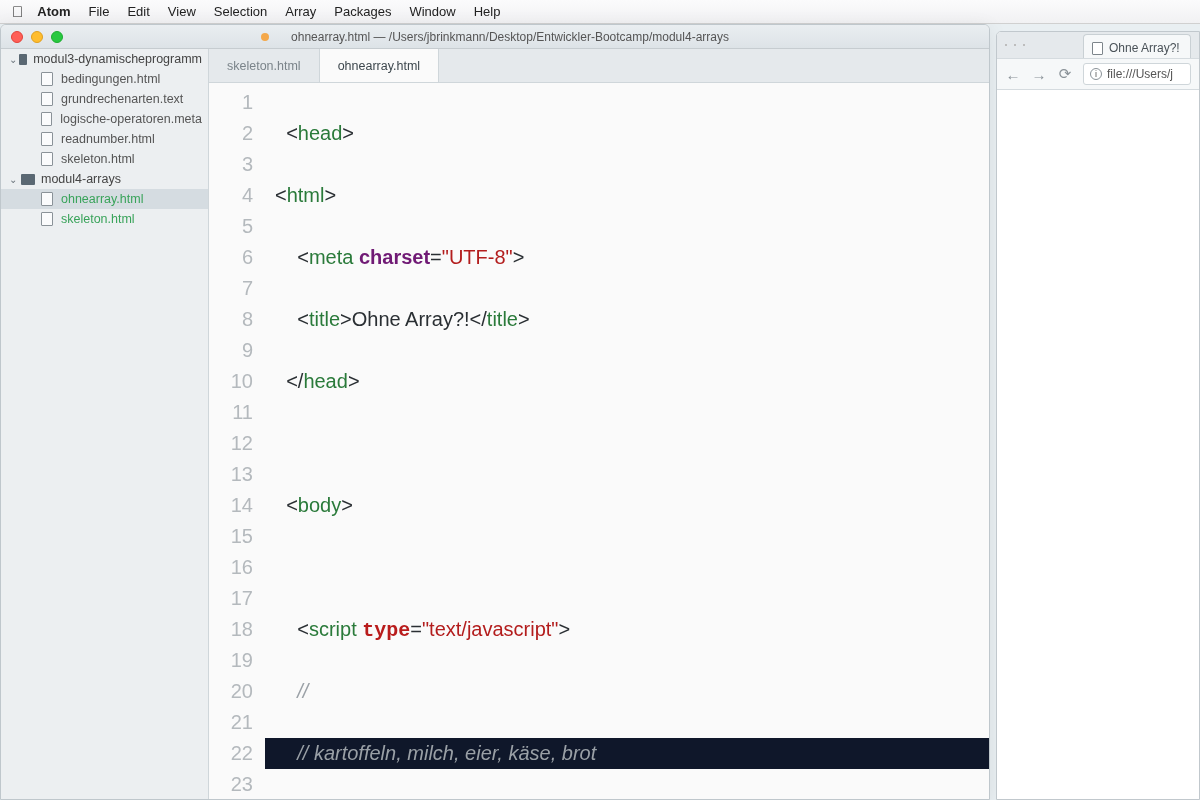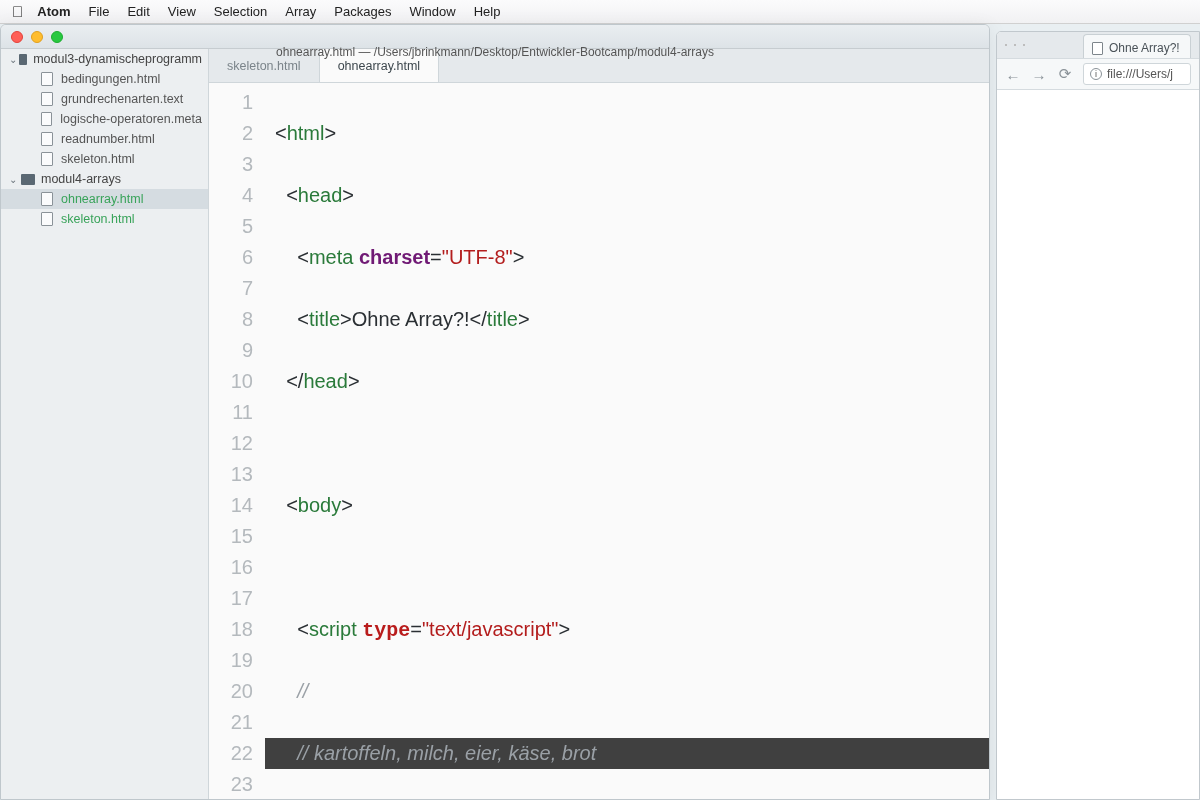--- a/index.html
+++ b/index.html
@@ -16,21 +16,21 @@
 
   .atom-window { position:absolute; left:0; top:0; width:990px; height:776px; background:#f3f3f3; border:1px solid #bfc7cc; border-radius:6px 6px 0 0; overflow:hidden; box-shadow:0 4px 20px rgba(0,0,0,0.08); }
 
   .titlebar { height:24px; background:linear-gradient(#eaeef1,#dde3e7); border-bottom:1px solid #c6ccd0; display:flex; align-items:center; position:relative; }
   .traffic { display:flex; align-items:center; gap:8px; padding-left:10px; }
   .traffic .dot { width:12px; height:12px; border-radius:50%; }
   .dot.red   { background:#ff5f57; border:1px solid #e3423a; }
   .dot.yellow{ background:#ffbd2e; border:1px solid #e0a020; }
   .dot.green { background:#28c840; border:1px solid #1dad30; }
   .dot.dim   { background:#d4d4d4; border:1px solid #bdbdbd; }
-  .titlebar .title { position:absolute; left:0; right:0; font-size:12px; color:#555; display:flex; justify-content:center; align-items:center; gap:22px; pointer-events:none;flex-direction:column;}
+  .titlebar .title { position:absolute; left:0; right:0; font-size:12px; color:#555; display:flex; justify-content:center; align-items:center; gap:22px; pointer-events:none;}
   .titlebar .title .bullet { width:8px;height:8px;border-radius:50%;background:#f4a84a;display:inline-block;}
 
   .atom-body { display:flex; height:calc(100% - 24px); }
 
   
   .tree { width:208px; background:#eceff1; border-right:1px solid #cfd6da; font-size:12.5px; color:#444; overflow:hidden; }
   .tree .folder, .tree .file { display:flex; align-items:center; padding:3px 6px 3px 8px; white-space:nowrap; cursor:default;}
   .tree .folder { font-weight:500; }
   .tree .file { padding-left:40px; color:#555; }
   .tree .file.git-new { color:#39a35a; }
@@ -42,21 +42,21 @@
   
   .editor-area { flex:1; display:flex; flex-direction:column; background:#fafafa; }
   .tabs { height:34px; background:#e5e9ec; border-bottom:1px solid #cfd6da; display:flex; }
   .tab { padding:0 18px; display:flex; align-items:center; font-size:12.5px; color:#7b848a; border-right:1px solid #cfd6da; background:#e5e9ec; cursor:default;}
   .tab.active { background:#fafafa; color:#3d474d; }
 
   .editor-scroll { flex:1; display:flex; font-family: Menlo,Consolas,monospace; font-size:20px; line-height:31px; overflow:hidden;}
   .gutter { width:56px; text-align:right; color:#b4b9bd; padding:4px 12px 0 0; background:#fafafa; user-select:none;}
   .code  { flex:1; padding:4px 0 0 10px; white-space:pre; }
   .code .row { height:31px; display:block;}
-  .code .row.hl { background:#404040; margin-left:-10px; padding-left:10px; margin-right:0; }
+  .code .row.hl { background:#0f172a; margin-left:-10px; padding-left:10px; margin-right:0; }
 
   .p  { color:#2a2f33; }        
   .tg { color:#2a7a3a; }        
   .ab { color:#2a2f33; }        
   .atblue { color:#701a75; font-weight:600; } 
   .st { color:#b31d1d; }        
   .kw { color:#b91c1c; font-weight:600;font-family:Liberation Mono, monospace; } 
   .cm { color:#9aa0a6; font-style:italic; }        
   .txt{ color:#2a2f33; }
 
@@ -170,22 +170,22 @@
               <div>16</div>
               <div>17</div>
               <div>18</div>
               <div>19</div>
               <div>20</div>
               <div>21</div>
               <div>22</div>
               <div>23</div>
           </div>
           <div class="code">
+<span class="row">  <span class="ab">&lt;</span><span class="tg">head</span><span class="ab">&gt;</span></span>
 <span class="row"><span class="ab">&lt;</span><span class="tg">html</span><span class="ab">&gt;</span></span>
-<span class="row">  <span class="ab">&lt;</span><span class="tg">head</span><span class="ab">&gt;</span></span>
 <span class="row">    <span class="ab">&lt;</span><span class="tg">meta</span> <span class="atblue">charset</span><span class="p">=</span><span class="st">"UTF-8"</span><span class="ab">&gt;</span></span>
 <span class="row">    <span class="ab">&lt;</span><span class="tg">title</span><span class="ab">&gt;</span><span class="txt">Ohne Array?!</span><span class="ab">&lt;/</span><span class="tg">title</span><span class="ab">&gt;</span></span>
 <span class="row">  <span class="ab">&lt;/</span><span class="tg">head</span><span class="ab">&gt;</span></span>
 <span class="row"> </span>
 <span class="row">  <span class="ab">&lt;</span><span class="tg">body</span><span class="ab">&gt;</span></span>
 <span class="row"> </span>
 <span class="row">    <span class="ab">&lt;</span><span class="tg">script</span> <span class="kw">type</span><span class="p">=</span><span class="st">"text/javascript"</span><span class="ab">&gt;</span></span>
 <span class="row">    <span class="cm">//</span></span>
 <span class="row hl">    <span class="cm">// kartoffeln, milch, eier, käse, brot</span></span>
 

